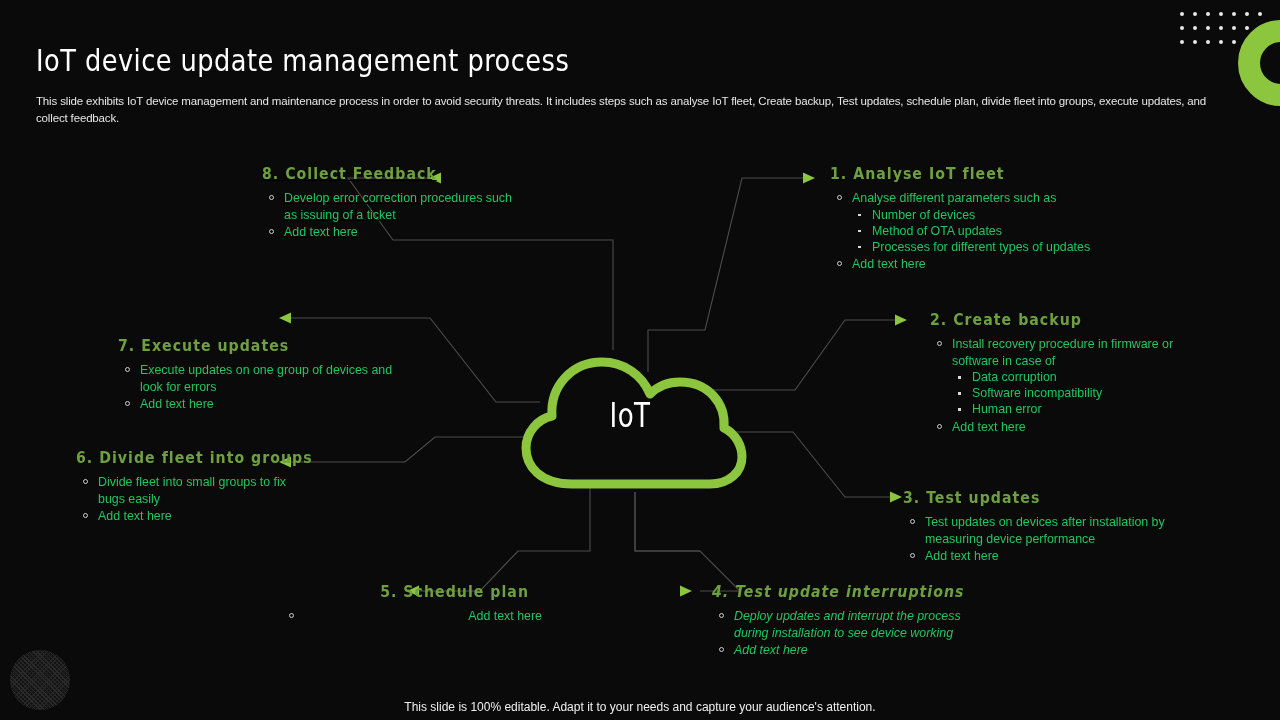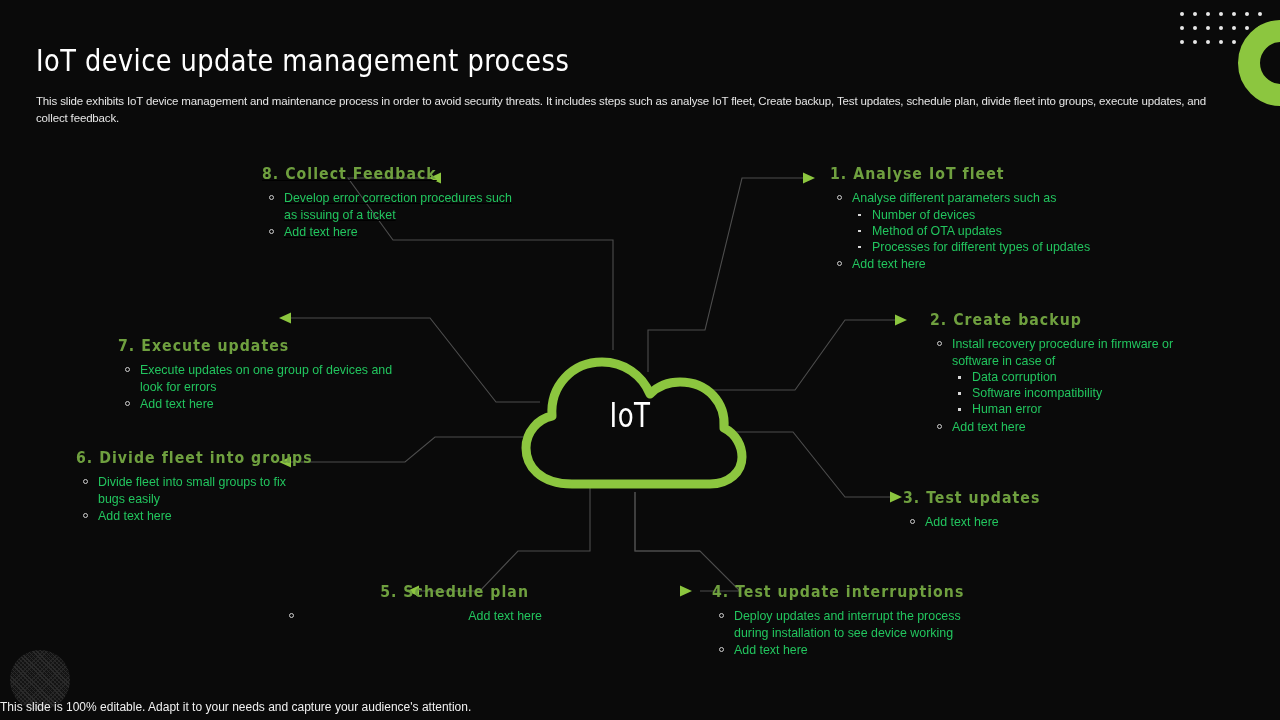--- a/index.html
+++ b/index.html
@@ -50,21 +50,21 @@
   .step li{position:relative;padding-left:22px;font-size:12.4px;color:#22c55e;line-height:16.5px;
      margin-bottom:1px;}
   .step li:before{content:"";position:absolute;left:7px;top:5px;width:5px;height:5px;
      border:1px solid #cfcfcf;border-radius:50%;box-sizing:border-box;}
   .step li ul{margin:0;padding:0;}
   .step li li{padding-left:20px;font-size:12.4px;line-height:16.2px;margin:0;}
   .step li li:before{content:"";position:absolute;left:6px;top:7px;width:2.5px;height:2.5px;
      background:#d8d8d8;border:none;border-radius:0;}
 
   
-  .footer{position:absolute;left:0;top:700px;width:1280px;
+  .footer{position:absolute;left:0;top:700px;width:1280px;text-align:center;
      font-size:12px;color:#f0f0f0;}
 </style>
 </head>
 <body>
 
 <div class="slide">
 
   <div class="dot-grid">
       <i style="left: 0px; top: 0px;"></i>
       <i style="left: 13px; top: 0px;"></i>
@@ -166,31 +166,32 @@
     </ul>
   </div>
 
   <div class="step" id="s5" style="left:282px;top:582px;width:260px;text-align:right;">
     <h3>5. Schedule  plan</h3>
     <ul>
       <li>Add text here</li>
     </ul>
   </div>
 
-  <div class="step" id="s4" style="left:712px;top:582px;width:270px;">
+  <div class="step" id="s4" style="left:712px;top:582px;width:270px;font-style:italic;">
     <h3>4. Test update interruptions</h3>
     <ul>
       <li>Deploy  updates  and interrupt  the process  during installation  to see device  working</li>
       <li>Add text here</li>
     </ul>
   </div>
 
   <div class="step" id="s3" style="left:903px;top:488px;width:290px;">
     <h3>3. Test updates</h3>
     <ul>
+      <li>Test updates  on devices  after installation  by measuring  device  performance</li>
       <li>Add text here</li>
     </ul>
   </div>
 
   <div class="step" id="s2" style="left:930px;top:310px;width:268px;">
     <h3>2. Create  backup</h3>
     <ul>
       <li>
         <span>Install recovery  procedure  in firmware  or software  in case of</span>
         <ul>

